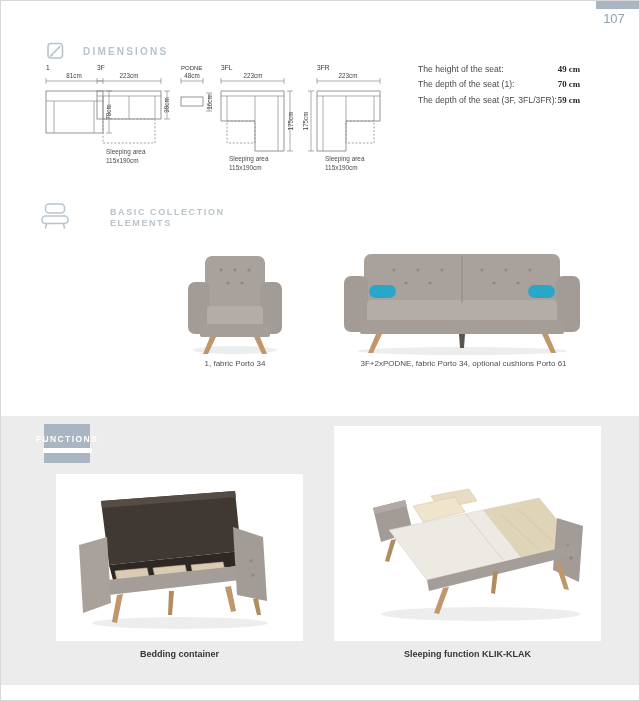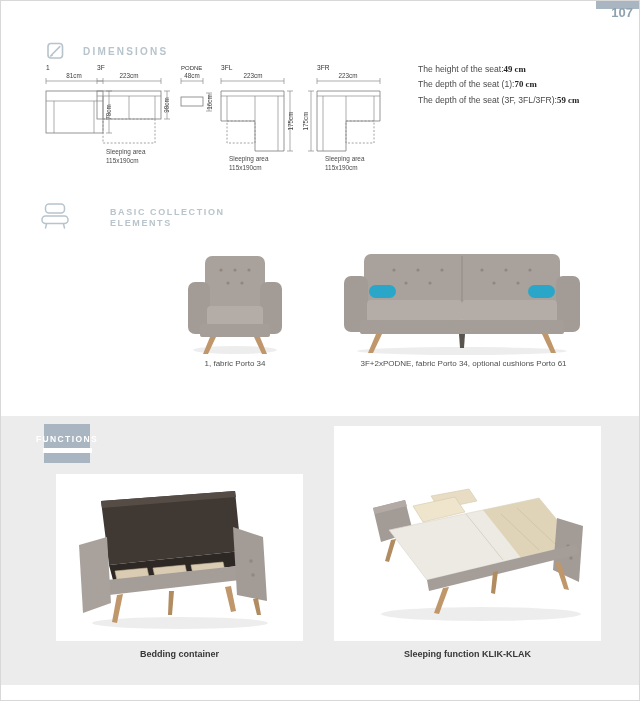--- a/index.html
+++ b/index.html
@@ -10,34 +10,34 @@
     --beige:#d9ccb3; --beige2:#e8ddc4; --mattress:#eceae3; --blanket:#e0d4b8;
     --tuft:#8f8781; --line:#7c7c7c;
   }
   html,body{margin:0;padding:0;background:#fff;}
   body{font-family:"Liberation Sans",sans-serif;}
   #page{position:relative;width:640px;height:701px;background:#fff;
         border:1px solid #d8d8d8;box-sizing:border-box;overflow:hidden;}
   .abs{position:absolute;}
   
   .top-tab{left:595px;top:0;width:45px;height:8px;background:var(--accent);}
-  .page-num{left:594px;top:4px;width:38px;text-align:right;font-size:13px;
-            font-weight:bold;color:var(--page-number);}
+  .page-num{left:594px;top:10px;width:38px;text-align:center;font-size:13px;
+            font-weight:normal;color:var(--page-number);}
   .sec-title{font-size:10px;font-weight:bold;letter-spacing:2.2px;color:var(--accent-light);padding-left:10px;}
   .sec-title2{font-size:9px;font-weight:bold;letter-spacing:1.6px;color:var(--accent-light);line-height:11px;padding-left:33px;}
   
   .dl{stroke:#8b8b8b;stroke-width:0.7;}
   .dr{fill:none;stroke:var(--line);stroke-width:0.8;}
   .ddash{fill:none;stroke:#8a8a8a;stroke-width:0.8;stroke-dasharray:2,1.7;}
   .dt{fill:#3f3f3f;font-size:6.3px;font-family:"Liberation Sans",sans-serif;}
   .dn{fill:#333;font-size:6.6px;font-family:"Liberation Sans",sans-serif;}
   .ds{fill:#4a4a4a;font-size:6.4px;font-family:"Liberation Sans",sans-serif;}
   
   .meas{left:417px;top:60px;width:162px;}
-  .meas-row{display:flex;justify-content:flex-start;height:15.5px;align-items:center;}
+  .meas-row{display:flex;justify-content:space-between;height:15.5px;align-items:center;}
   .meas-label{font-size:8.6px;color:var(--text-mid);}
   .meas-value{font-size:8.8px;font-weight:600;color:#242424;font-family:Liberation Serif, serif;}
   
   .cap{font-size:8px;color:#4f4f4f;text-align:center;}
   .fcap{font-size:9px;font-weight:bold;color:#373737;text-align:center;}
   
   .band{left:0;top:415px;width:638px;height:269px;background:var(--band);}
   .badge{left:43px;top:423px;width:46px;height:39px;background:var(--accent);
          display:flex;flex-direction:column;align-items:center;justify-content:center;}
   .badge-text{font-size:8.5px;font-weight:bold;letter-spacing:1.4px;color:#fff;}

